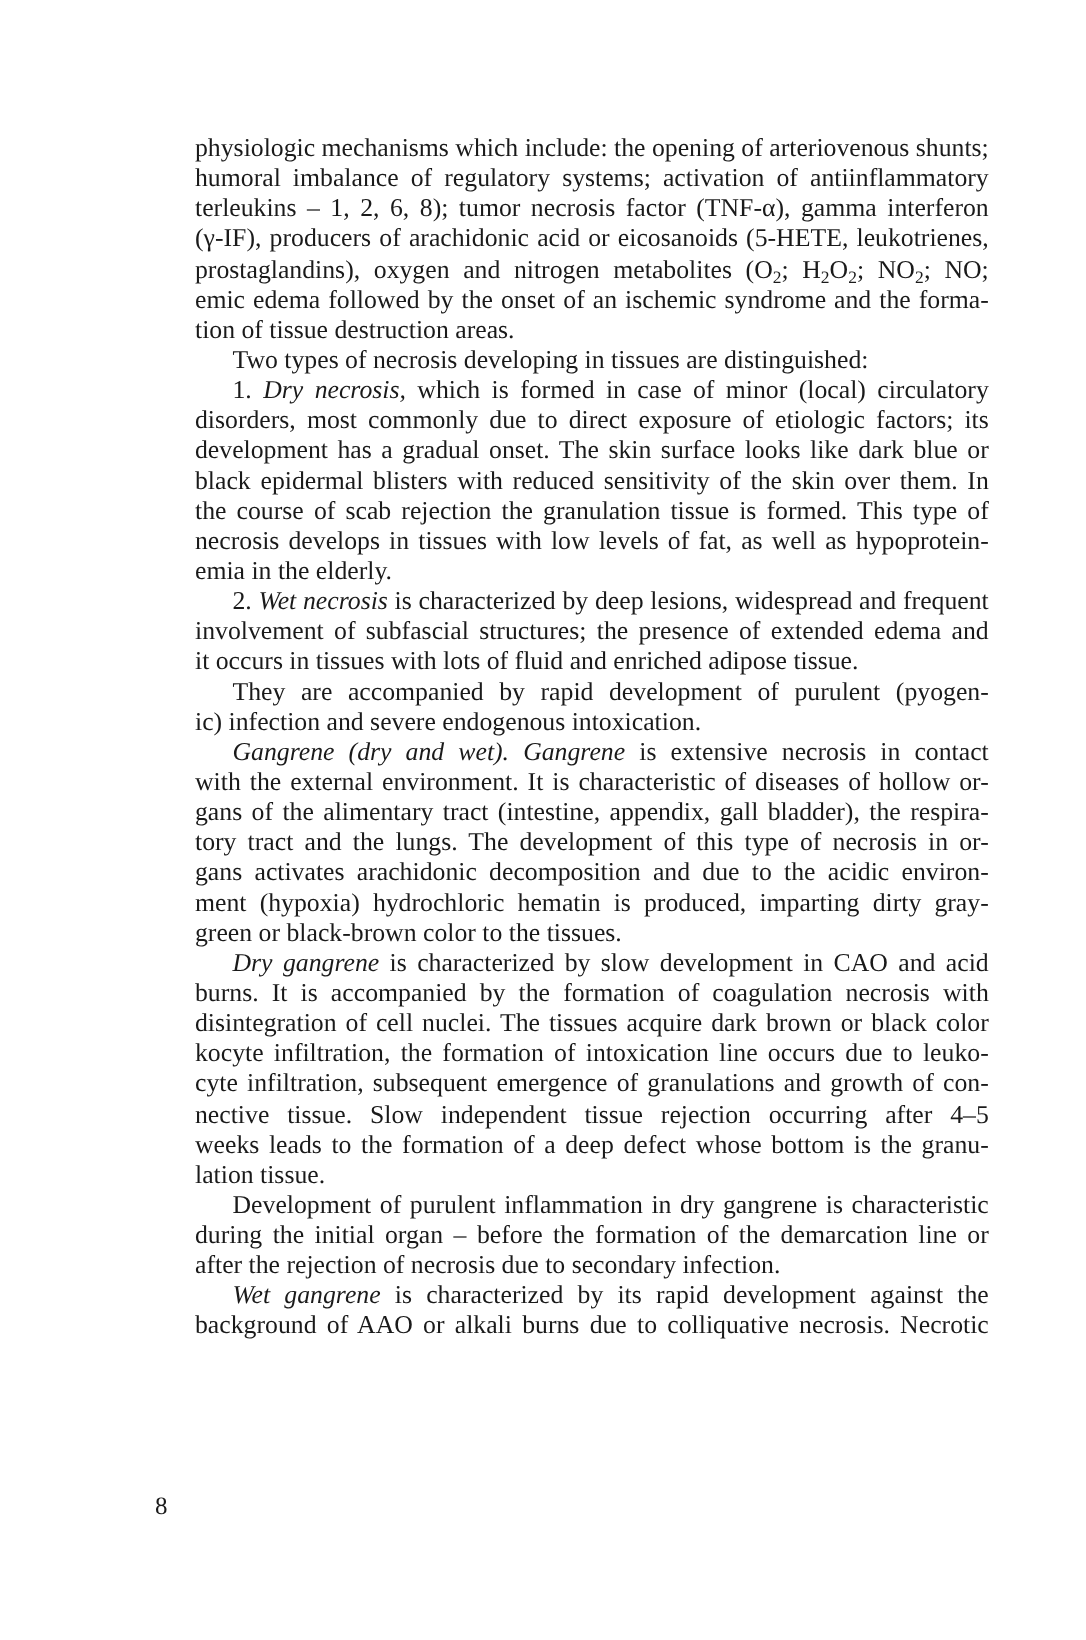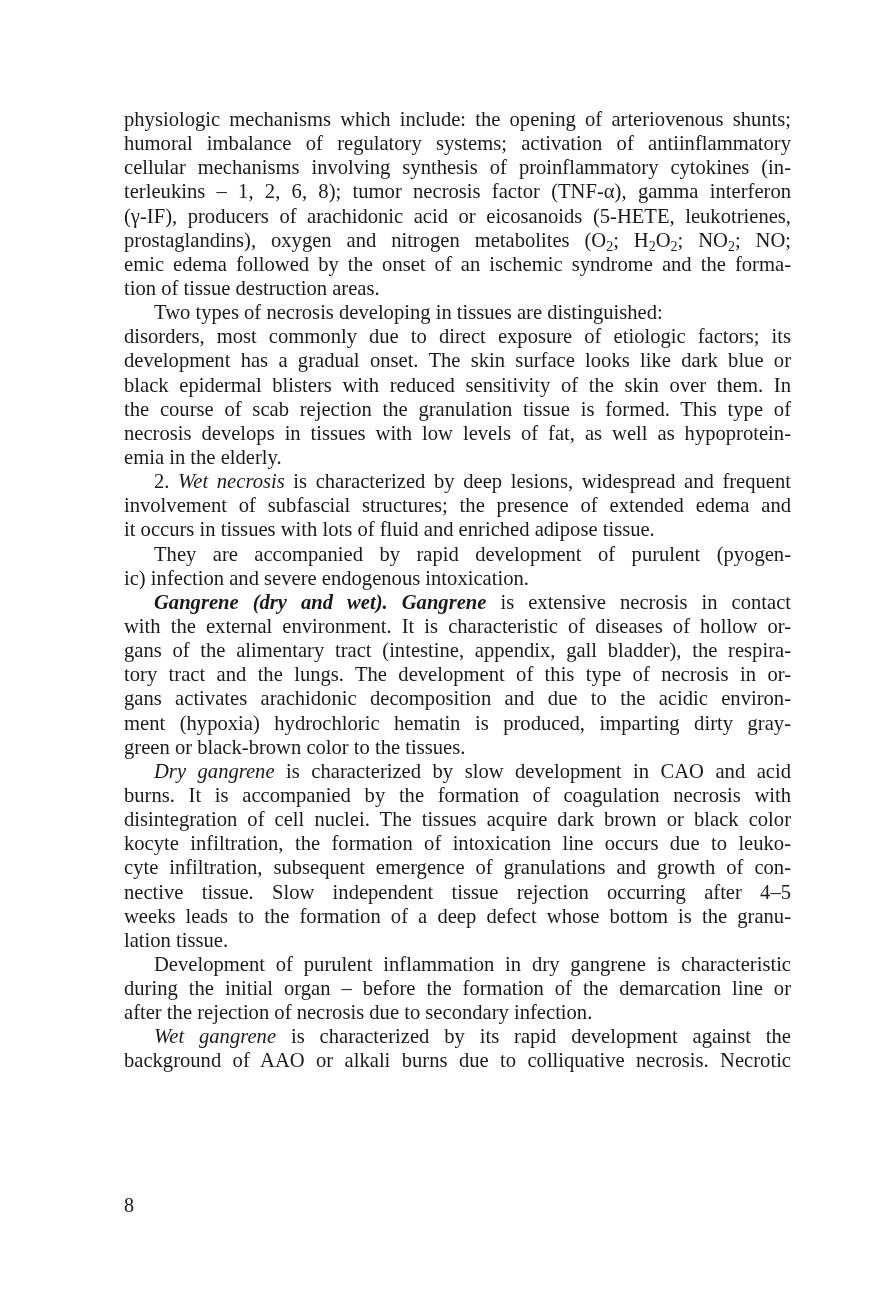--- a/index.html
+++ b/index.html
@@ -7,54 +7,54 @@
     .page {
       position: absolute; left: 0; top: 0; width: 869px; height: 1312px;
       background: #ffffff; color: #1a1a1a;
       font-family: "Liberation Serif", "DejaVu Serif", serif;
     }
     .text-block {
       position: absolute; left: 124px; top: 107px; width: 667px;
       font-size: 20.6px; line-height: 24.15px;
     }
     .para { margin: 0; text-align: justify; text-align-last: left; }
-    .line { display: block; text-align: justify; text-align-last: justify; white-space: nowrap; height: 24.15px; }
+    .line { display: block; text-align: justify; text-align-last: justify; white-space: nowrap; height: 24.15px; margin-left: 32px; }
     .line.last { text-align-last: left; }
     .line.indent { padding-left: 30px; }
     i, .it { font-style: italic; }
-    .bi { font-style: italic; font-weight: bold; }
+    .bi { font-style: italic; font-weight: normal; }
     sub { font-size: 0.68em; vertical-align: -0.3em; line-height: 0; }
     sup { font-size: 0.68em; vertical-align: 0.45em; line-height: 0; }
     .page-number {
       position: absolute; left: 124px; top: 1193px;
       font-size: 20px; line-height: 24px;
     }
   </style>
 </head>
 <body>
 
 <div class="page">
   <div class="text-block">
 
     <div class="para">
       <span class="line">physiologic mechanisms which include: the opening of arteriovenous shunts;</span>
       <span class="line">humoral imbalance of regulatory systems; activation of antiinflammatory</span>
-      <span class="line">cellular mechanisms involving synthesis of proinflammatory cytokines (in-</span>
       <span class="line">terleukins – 1, 2, 6, 8); tumor necrosis factor (TNF-α), gamma interferon</span>
       <span class="line">(γ-IF), producers of arachidonic acid or eicosanoids (5-HETE, leukotrienes,</span>
       <span class="line"><span>prostaglandins), oxygen and nitrogen metabolites (O</span><sub>2</sub><span>; H</span><sub>2</sub><span>O</span><sub>2</sub><span>; NO</span><sub>2</sub><span>; NO;</span></span>
       <span class="line">emic edema followed by the onset of an ischemic syndrome and the forma-</span>
       <span class="line last">tion of tissue destruction areas.</span>
     </div>
 
     <div class="para">
       <span class="line last indent">Two types of necrosis developing in tissues are distinguished:</span>
     </div>
 
     <div class="para">
+      <span class="line indent"><span>1. </span><i>Dry necrosis,</i><span> which is formed in case of minor (local) circulatory</span></span>
       <span class="line">disorders, most commonly due to direct exposure of etiologic factors; its</span>
       <span class="line">development has a gradual onset. The skin surface looks like dark blue or</span>
       <span class="line">black epidermal blisters with reduced sensitivity of the skin over them. In</span>
       <span class="line">the course of scab rejection the granulation tissue is formed. This type of</span>
       <span class="line">necrosis develops in tissues with low levels of fat, as well as hypoprotein-</span>
       <span class="line last">emia in the elderly.</span>
     </div>
 
     <div class="para">
       <span class="line indent"><span>2. </span><i>Wet necrosis</i><span> is characterized by deep lesions, widespread and frequent</span></span>

